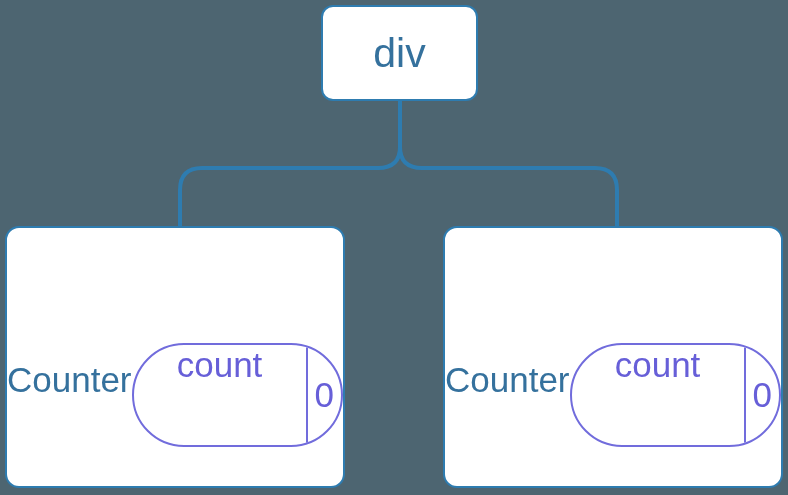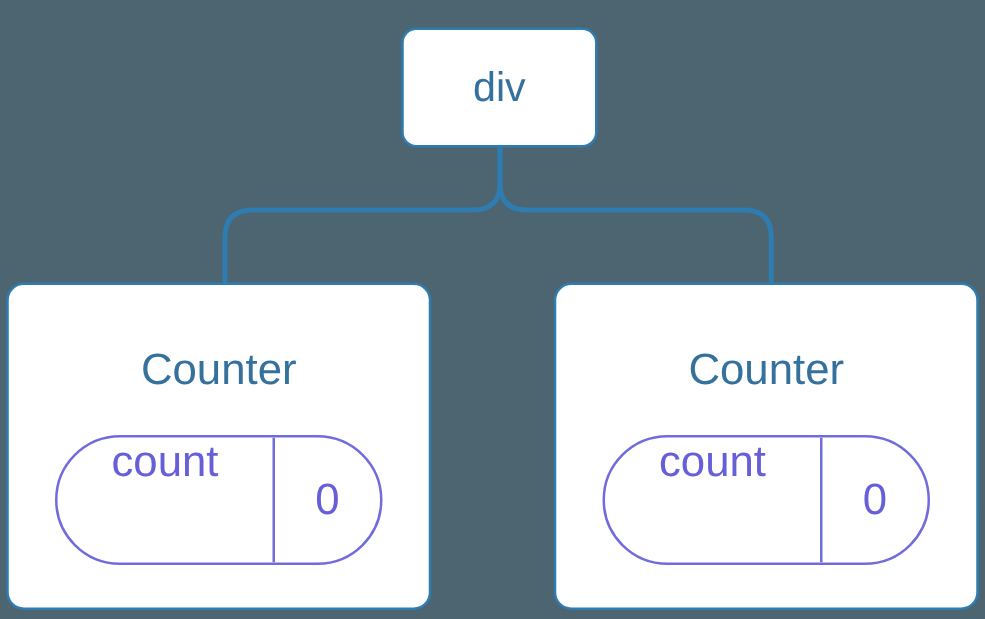--- a/index.html
+++ b/index.html
@@ -35,37 +35,37 @@
   }
 
   .node {
     position: absolute;
     background: var(--node-bg);
     border: 2px solid var(--line);
     z-index: 1;
   }
 
   .root-node {
-    left: 321px; top: 22px;
+    left: 321px; top: 5px;
     width: 157px; height: 96px;
     border-radius: 12px;
     display: flex;
     align-items: center;
     justify-content: center;
-    font-size: 33px;
+    font-size: 41px;
     font-weight: 500;
     color: var(--node-text);
   }
 
   .component-node {
     top: 226px;
     width: 340px; height: 262px;
     border-radius: 14px;
     display: flex;
-    flex-direction: column;
+    flex-direction: row;
     align-items: center;
     padding-top: 46px;
   }
   .component-node.left  { left: 5px; }
   .component-node.right { left: 443px; }
 
   .component-title {
     font-size: 35px;
     line-height: 44px;
     font-weight: 500;

